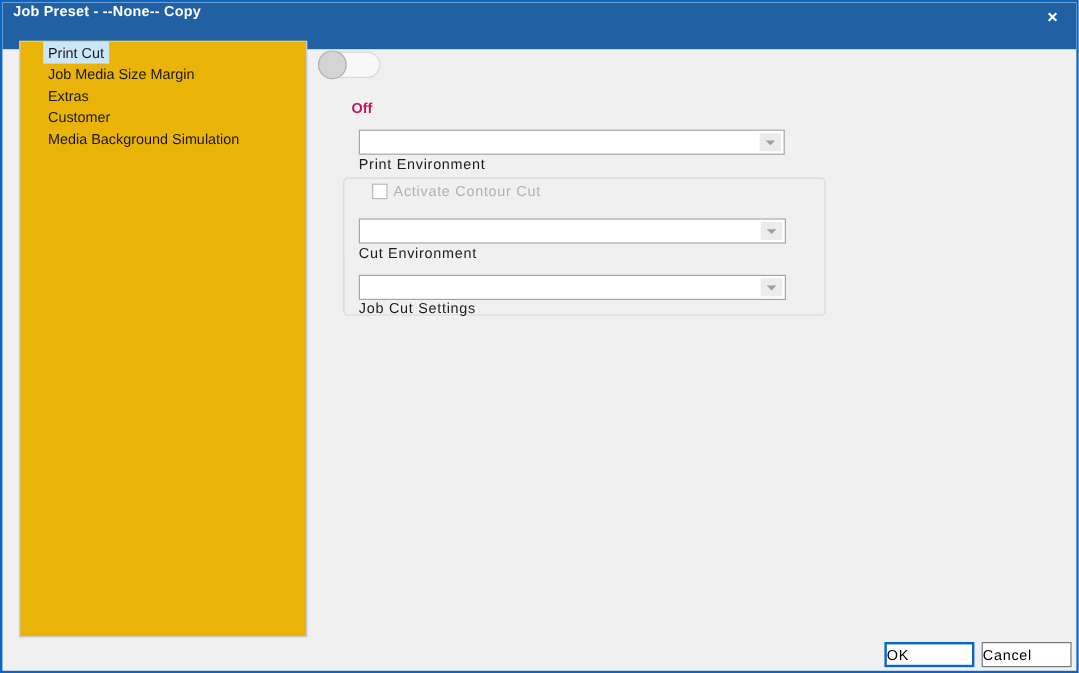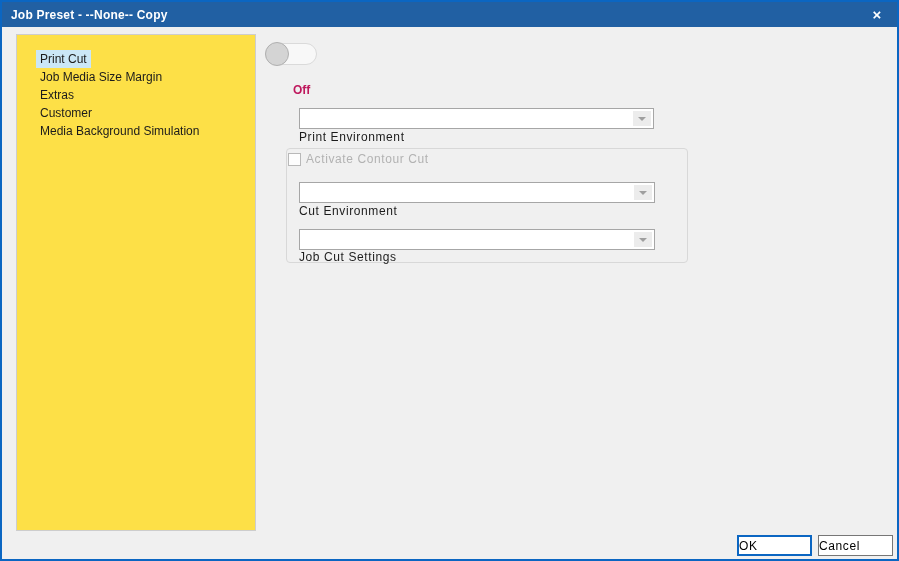--- a/index.html
+++ b/index.html
@@ -6,34 +6,34 @@
   html,body { background:#ffffff; }
   body { font-family:"Liberation Sans","DejaVu Sans",sans-serif; }
 
   .window {
     position:relative; width:899px; height:561px;
     background:#f0f0f0; border:2px solid #0b66c2; overflow:hidden;
   }
 
   
   .titlebar {
-    position:absolute; left:0; top:0; right:0; height:25px;
-    background:#2160a3; color:#fff; display:flex; align-items:center;
+    position:absolute; left:0; top:0; right:0; height:39px;
+    background:#2160a3; color:#fff; display:flex; 
   }
   .titlebar .title { font-size:12px; font-weight:bold; padding-left:9px; letter-spacing:0.2px; }
   .close-btn {
     position:absolute; right:6px; top:0; width:28px; height:25px;
     display:flex; align-items:center; justify-content:center;
     color:#fff; font-size:15px; font-weight:bold; cursor:pointer;
   }
 
   
   .listbox {
     position:absolute; left:14px; top:32px; width:240px; height:497px;
-    background:#fde047; border:1px solid #cdcdcd; padding-top:15px;
+    background:#eab308; border:1px solid #cdcdcd; padding-top:0;
   }
   .list-item { height:18px; line-height:18px; padding-left:19px; font-size:12px; color:#1b1b1b; white-space:nowrap; cursor:default; }
   .list-item span { display:inline-block; height:18px; padding:0 4px; }
   .list-item.selected span { background:#cbe7f6; }
 
   
   .toggle { position:absolute; left:263px; top:41px; width:52px; height:22px;
     background:#f8f8f8; border:1px solid #dadada; border-radius:12px; cursor:pointer; }
   .toggle-knob { position:absolute; left:-1px; top:-2px; width:24px; height:24px;
     border-radius:50%; background:#d4d4d4; border:1px solid #b0b0b0; }
@@ -52,21 +52,21 @@
   }
   .combo-arrow::after { content:""; width:0; height:0;
     border-left:4px solid transparent; border-right:4px solid transparent;
     border-top:4px solid #9f9f9f; }
 
   
   .groupbox {
     position:absolute; left:284px; top:146px; width:402px; height:115px;
     border:1px solid #d8d8d8; border-radius:4px;
   }
-  .checkbox-row { position:absolute; left:1px; top:3px; display:flex; align-items:flex-end; }
+  .checkbox-row { position:absolute; left:23px; top:3px; display:flex; align-items:flex-end; }
   .checkbox { width:13px; height:13px; border:1px solid #b8b8b8; background:#fdfdfd; }
   .checkbox-label { margin-left:5px; font-size:12px; color:#b2b2b2; letter-spacing:0.6px; }
 
   
   .btn { position:absolute; width:75px; height:21px; background:#fff;
     font-size:12px; color:#000; letter-spacing:0.6px; text-align:left;
     font-family:"Liberation Sans","DejaVu Sans",sans-serif; cursor:pointer; }
   .btn-ok { left:735px; top:533px; border:2px solid #0b66c2; }
   .btn-cancel { left:816px; top:533px; border:1px solid #767676; }
 </style>

